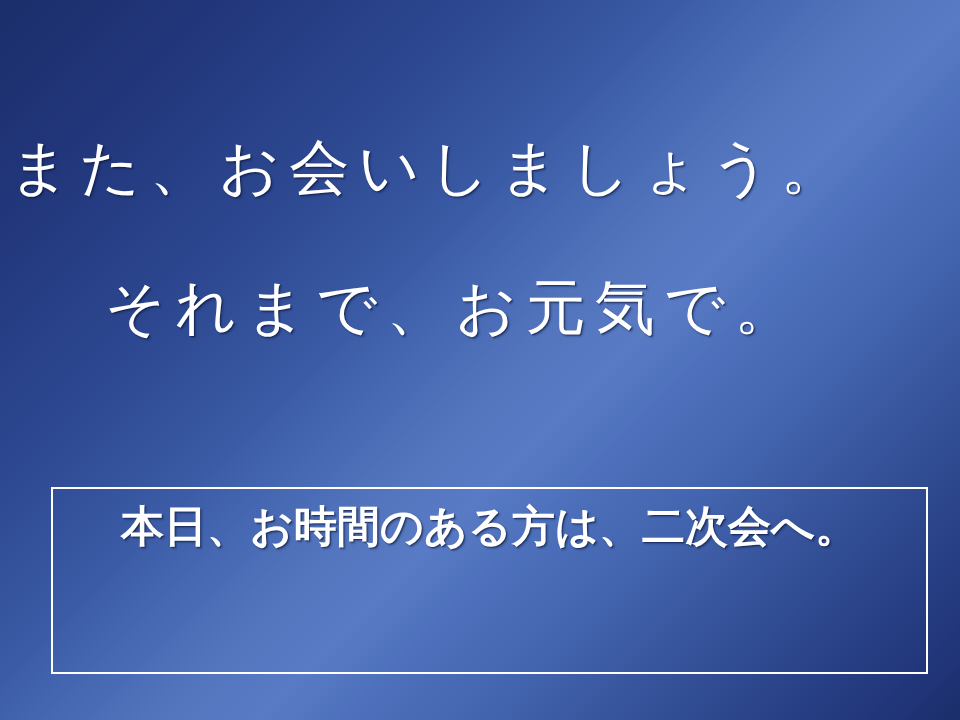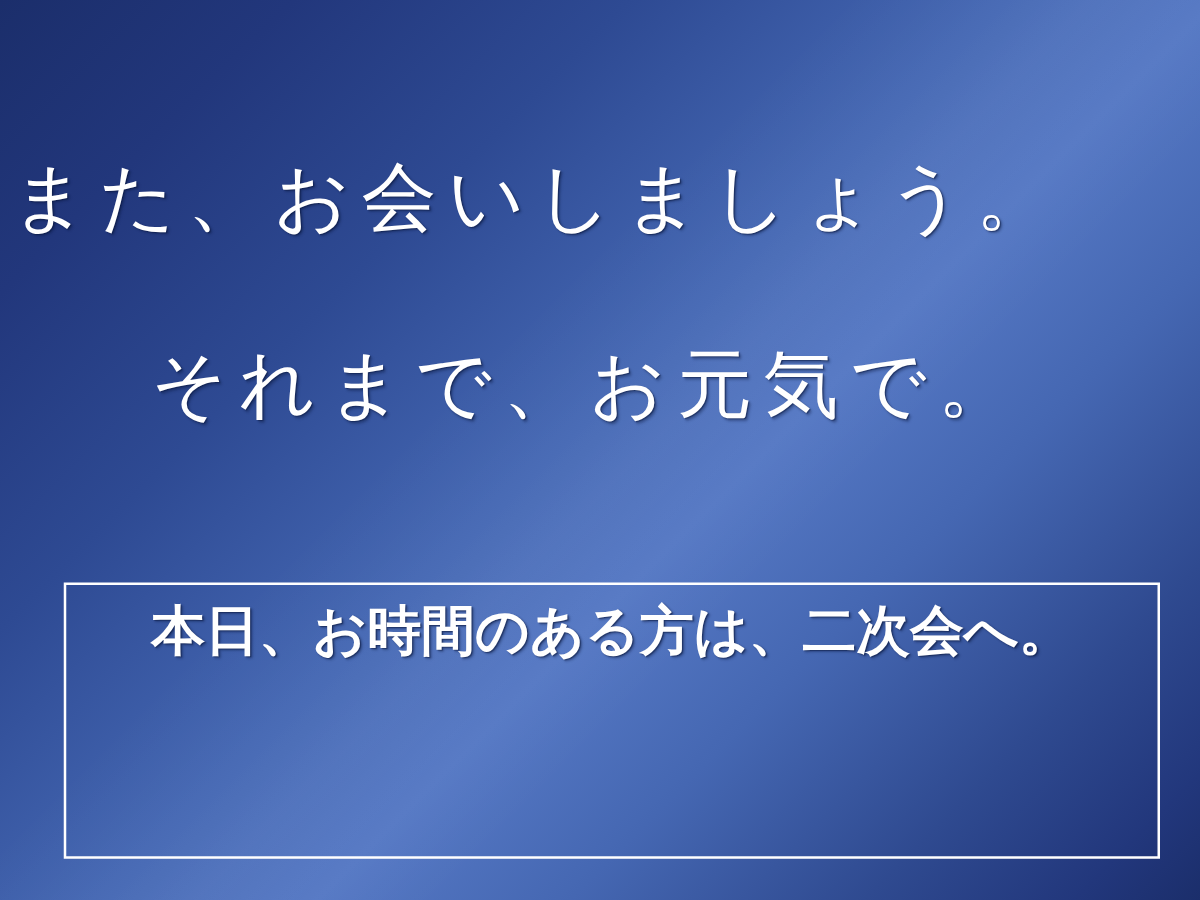--- a/index.html
+++ b/index.html
@@ -61,42 +61,42 @@
     font-size: 60px;
     line-height: 1;
     white-space: nowrap;
     text-shadow:
        1px 1px 1px rgba(10,22,60,0.55),
        2px 2px 2px rgba(10,22,60,0.30);
   }
 
   #headline-line-1 {
     position: absolute;
-    top: 128px;
+    top: 138px;
     left: 0;
     width: 772px;
     letter-spacing: 9px;
     text-indent: 9px;
   }
 
   #headline-line-2 {
     position: absolute;
     top: 278px;
-    left: 16px;
+    left: 0;
     width: 899px;
     letter-spacing: 9px;
     text-indent: 9px;
   }
 
   #notice-box {
     position: absolute;
     left: 51px;
-    top: 466px;
+    top: 487px;
     width: 877px;
-    height: 221px;
+    height: 187px;
     box-sizing: border-box;
     border: 2px solid #ffffff;
     background: transparent;
     z-index: 2;
     padding-top: 9px;
   }
 
   .notice-line {
     color: #ffffff;
     text-align: center;

